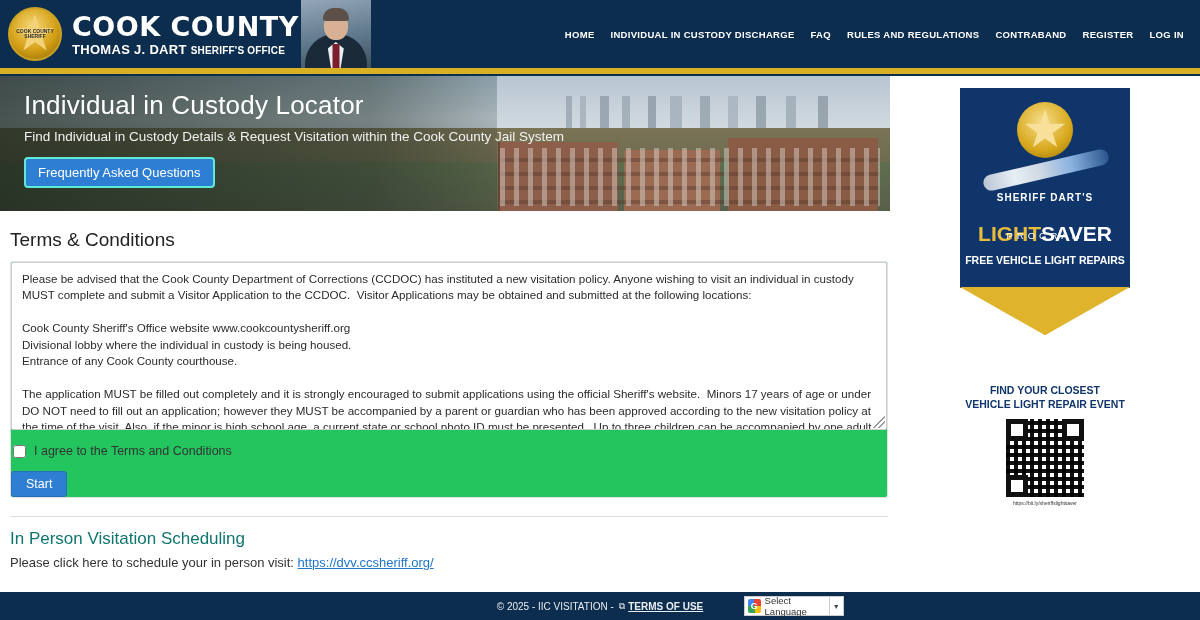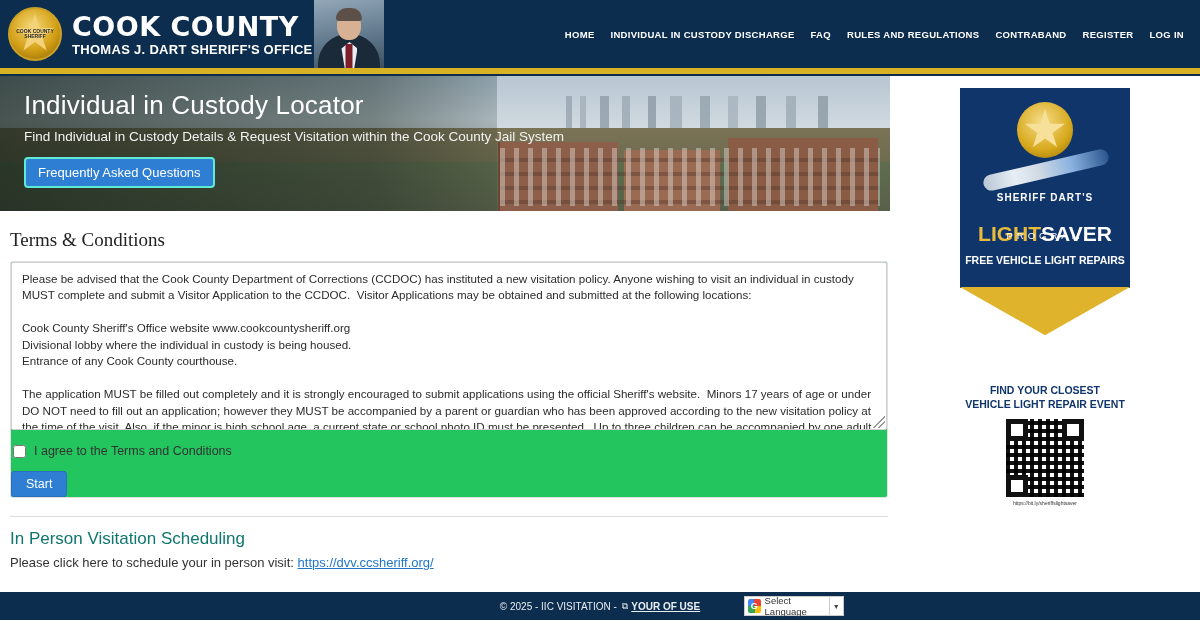--- a/index.html
+++ b/index.html
@@ -45,21 +45,21 @@
     transform: translate(-50%,-50%);
     font-size: 5px; color: #2b2b2b; text-align: center; line-height: 1.05;
     width: 40px; font-weight: bold;
   }
   .wordmark { margin-left: 10px; color: #ffffff; line-height: 1; }
   .wordmark .l1 {
     font-size: 27px; font-weight: bold; letter-spacing: .5px;
     font-family: "DejaVu Sans", sans-serif;
   }
   .wordmark .l2 { font-size: 13px; font-weight: bold; margin-top: 3px; letter-spacing: .3px; }
-  .wordmark .l2 .small { font-size: 13px; letter-spacing: .2px; }
+  .wordmark .l2 .small { font-size: 10px; letter-spacing: .2px; }
 
   .portrait {
     width: 70px; height: 68px;
     margin-left: 2px;
     position: relative;
     background: linear-gradient(170deg, #93a7b8 0%, #5d7589 60%, #3d4f5e 100%);
     overflow: hidden;
     flex: none;
   }
   .portrait .suit {
@@ -195,21 +195,21 @@
     border-radius: 4px;
     cursor: pointer;
   }
 
   
   .section-title {
     font-size: 19px;
     color: #222;
     margin: 18px 0 10px 10px;
     font-weight: normal;
-    font-family: Liberation Serif, serif;
+    font-family: Liberation Sans, sans-serif;
   }
   .panel {
     margin: 0 0 0 10px;
     width: 878px;
     background: #22c55e;
     border: 1px solid #e1e1e1;
     border-radius: 3px;
   }
   .terms-box {
     width: 100%;
@@ -496,21 +496,21 @@
             <div class="eye e3"></div>
         </div>
         <div class="qr-url">https://bit.ly/sheriffslightsaver</div>
       </div>
     </div>
   </div>
 
   <div class="footer">
     <span>© 2025 - IIC VISITATION -</span>
     <span class="ext-icon">⧉</span>
-    <a href="#">YOUR OF USE</a>
+    <a href="#">TERMS OF USE</a>
 
     <div class="lang-select">
       <span class="g">G</span>
       <span>Select Language</span>
       <span class="caret">▼</span>
     </div>
   </div>
 
 </div>
 

